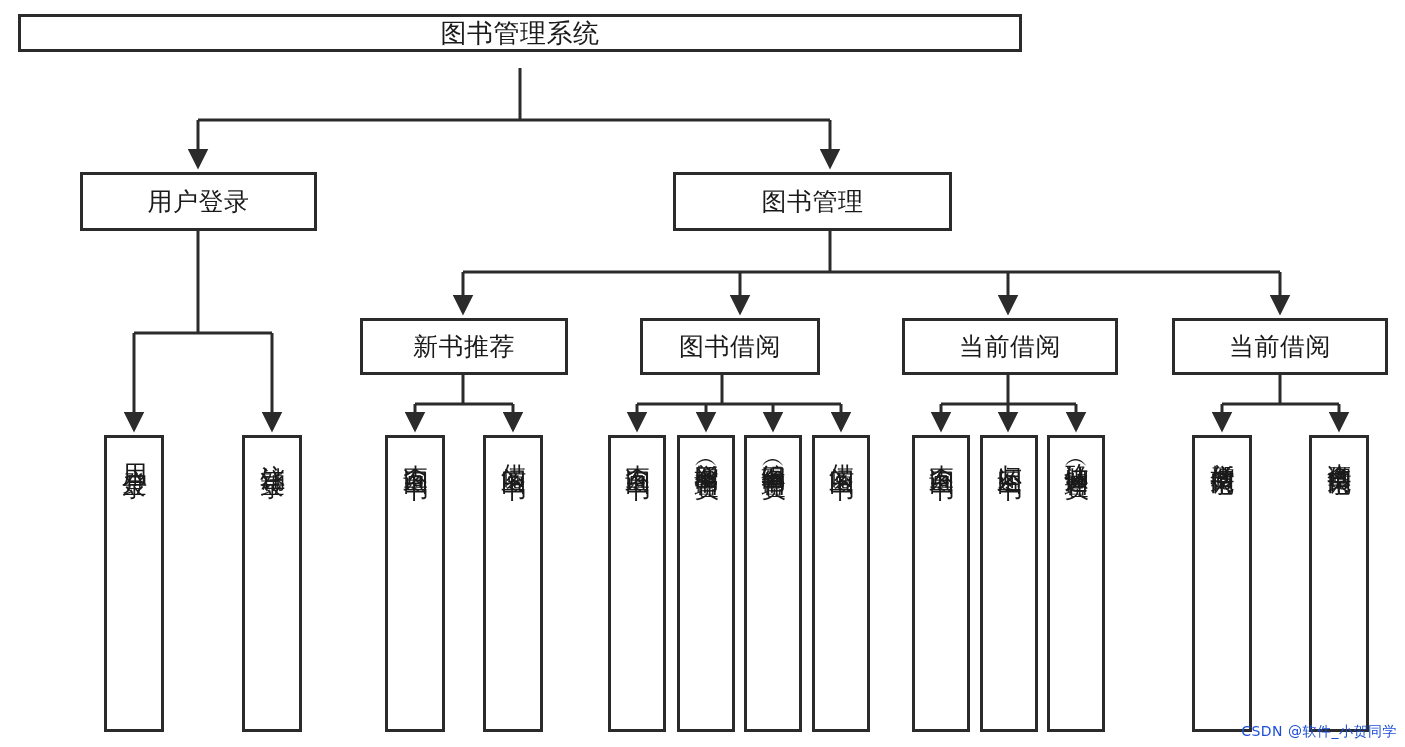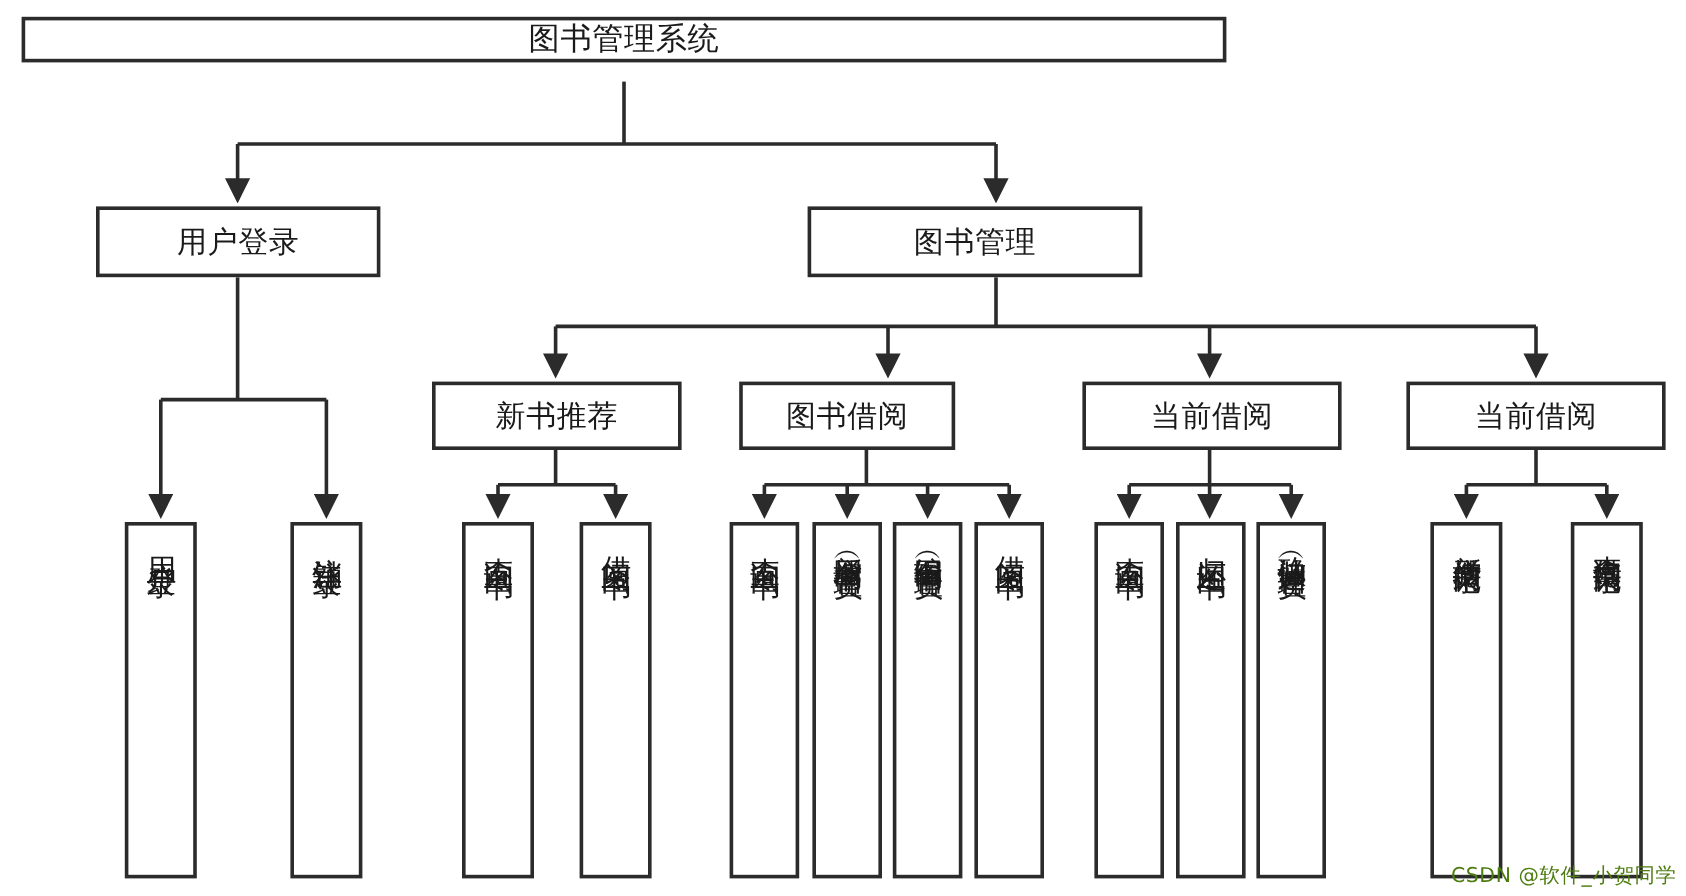--- a/index.html
+++ b/index.html
@@ -65,22 +65,22 @@
     white-space: nowrap;
   }
   .node.vertical.narrow .node-label {
     font-size: 24px;
     letter-spacing: 2px;
   }
   #watermark {
     position: absolute;
     right: 8px;
     bottom: 6px;
-    font-size: 17px;
-    color: #4d7c0f;
+    font-size: 14px;
+    color: #1d4ed8;
     white-space: nowrap;
     letter-spacing: 0.5px;
   }
 </style>
 </head>
 <body>
 
 <div id="diagram-canvas">
 
   <svg id="connector-layer" viewBox="0 0 1405 747" width="1405" height="747" xmlns="http://www.w3.org/2000/svg">
@@ -140,21 +140,21 @@
   <div class="node horizontal" style="left:80px; top:172px; width:237px; height:59px;">
     <span class="node-label">用户登录</span>
   </div>
   <div class="node horizontal" style="left:673px; top:172px; width:279px; height:59px;">
     <span class="node-label">图书管理</span>
   </div>
 
   <div class="node horizontal" style="left:360px; top:318px; width:208px; height:57px;">
     <span class="node-label">新书推荐</span>
   </div>
-  <div class="node horizontal" style="left:616px; top:318px; width:180px; height:57px;">
+  <div class="node horizontal" style="left:640px; top:318px; width:180px; height:57px;">
     <span class="node-label">图书借阅</span>
   </div>
   <div class="node horizontal" style="left:902px; top:318px; width:216px; height:57px;align-items:center;">
     <span class="node-label">当前借阅</span>
   </div>
   <div class="node horizontal" style="left:1172px; top:318px; width:216px; height:57px;">
     <span class="node-label">当前借阅</span>
   </div>
 
   <div class="node vertical" style="left:104px; top:435px; width:60px; height:297px;">

